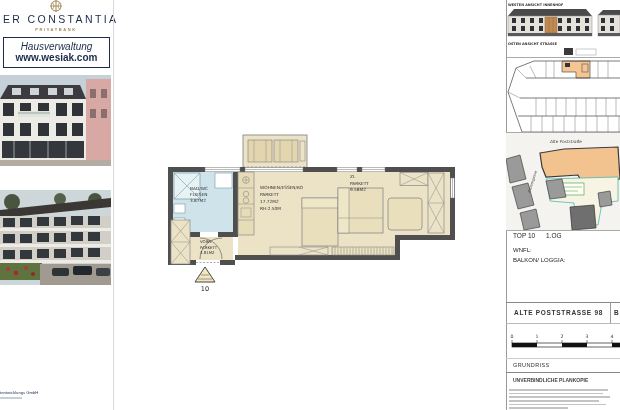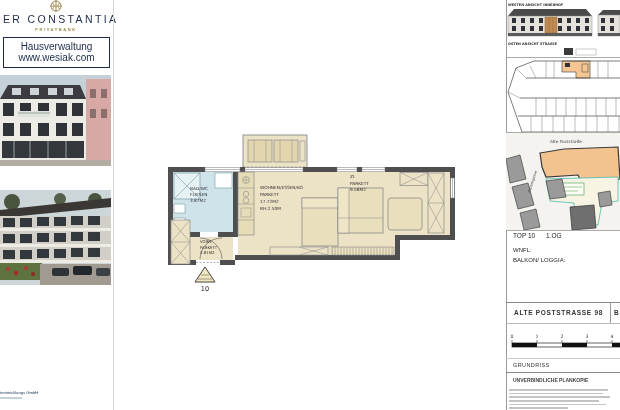--- a/index.html
+++ b/index.html
@@ -6,22 +6,22 @@
   .page{position:relative;width:620px;height:410px;background:#ffffff;overflow:hidden;
         font-family:"Liberation Sans",sans-serif;color:#222;}
   .abs{position:absolute;}
   
   .logo-title{position:absolute;left:-14px;top:13px;width:140px;text-align:center;
     font-size:10.5px;letter-spacing:2.4px;color:#1c2b4a;font-weight:500;white-space:nowrap;}
   .logo-sub{position:absolute;left:0;top:27px;width:112px;text-align:center;
     font-size:4px;letter-spacing:1.6px;color:#a08850;font-weight:600;}
   .contact-box{position:absolute;left:3px;top:37px;width:107px;height:31px;
     border:1.5px solid #1c2b4a;box-sizing:border-box;text-align:center;}
-  .contact-box .l1{margin-top:3px;font-size:10px;color:#1c2b4a;font-weight:500;}
-  .contact-box .l2{font-size:10px;color:#1c2b4a;font-weight:400;}
+  .contact-box .l1{margin-top:3px;font-size:10px;color:#1c2b4a;font-weight:500;font-style:italic;}
+  .contact-box .l2{font-size:10px;color:#1c2b4a;font-weight:700;}
   .footer-co{position:absolute;left:0px;top:390px;font-size:4.2px;color:#1c3550;}
   .footer-co2{position:absolute;left:0px;top:397px;width:22px;height:2px;background:#9fb0bd;opacity:.6;}
   .v-div{position:absolute;top:0;width:1px;height:410px;background:#cfcfcf;}
   
   .rp-div{position:absolute;left:506px;width:114px;height:1px;background:#aaa;}
   .tb-text{position:absolute;color:#222;white-space:nowrap;}
   .fineprint{position:absolute;left:509px;top:389px;width:102px;}
   .fineprint .fp{height:1.6px;background:#8a8a8a;opacity:.5;margin-bottom:2.1px;}
   svg text{font-family:"DejaVu Sans",sans-serif;}
 </style>

